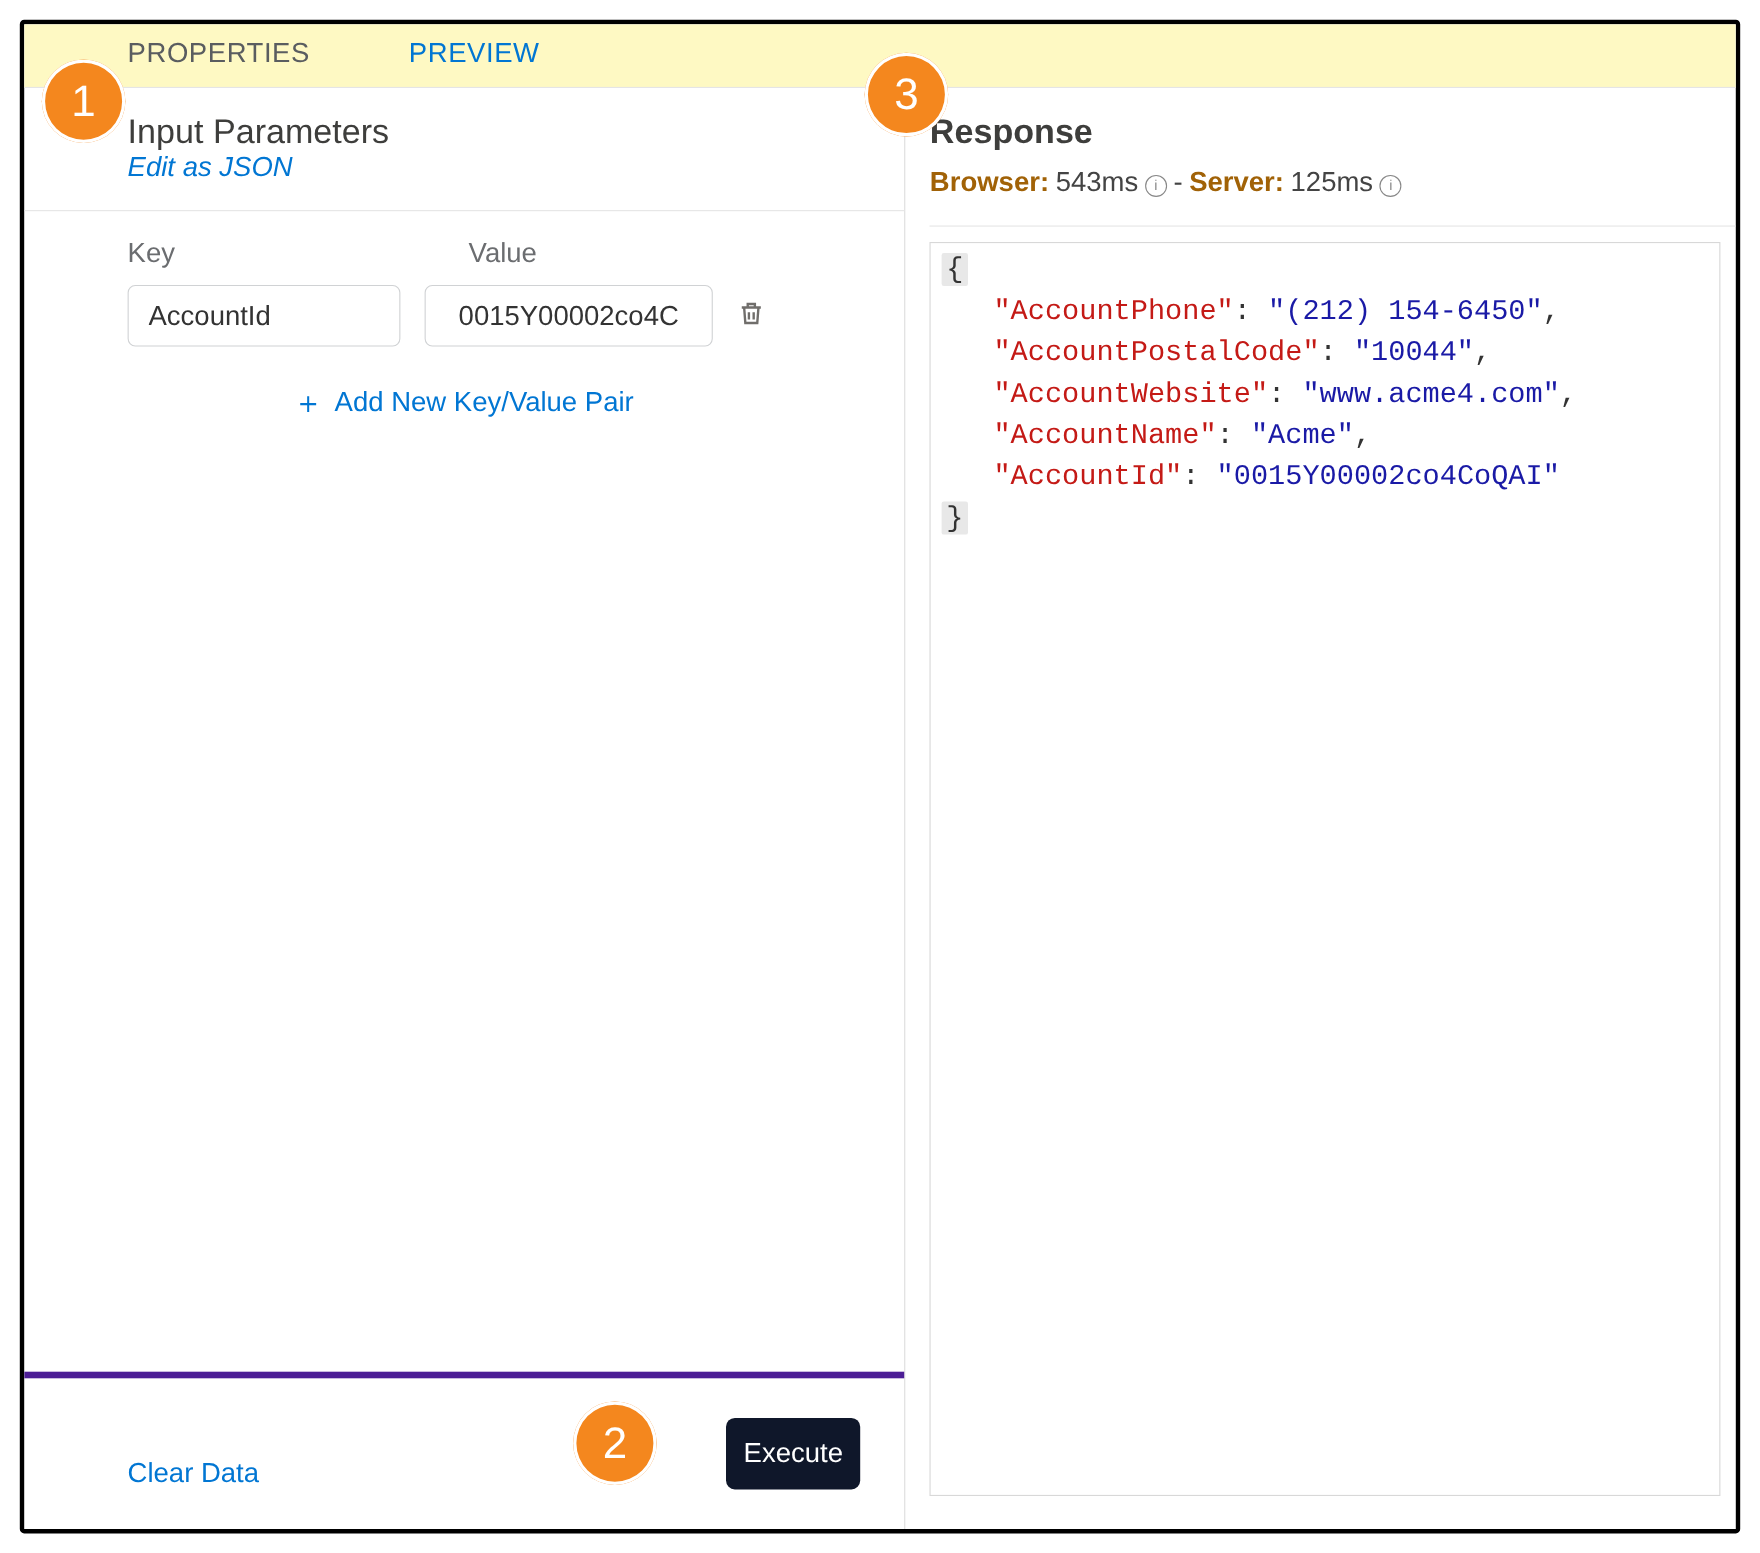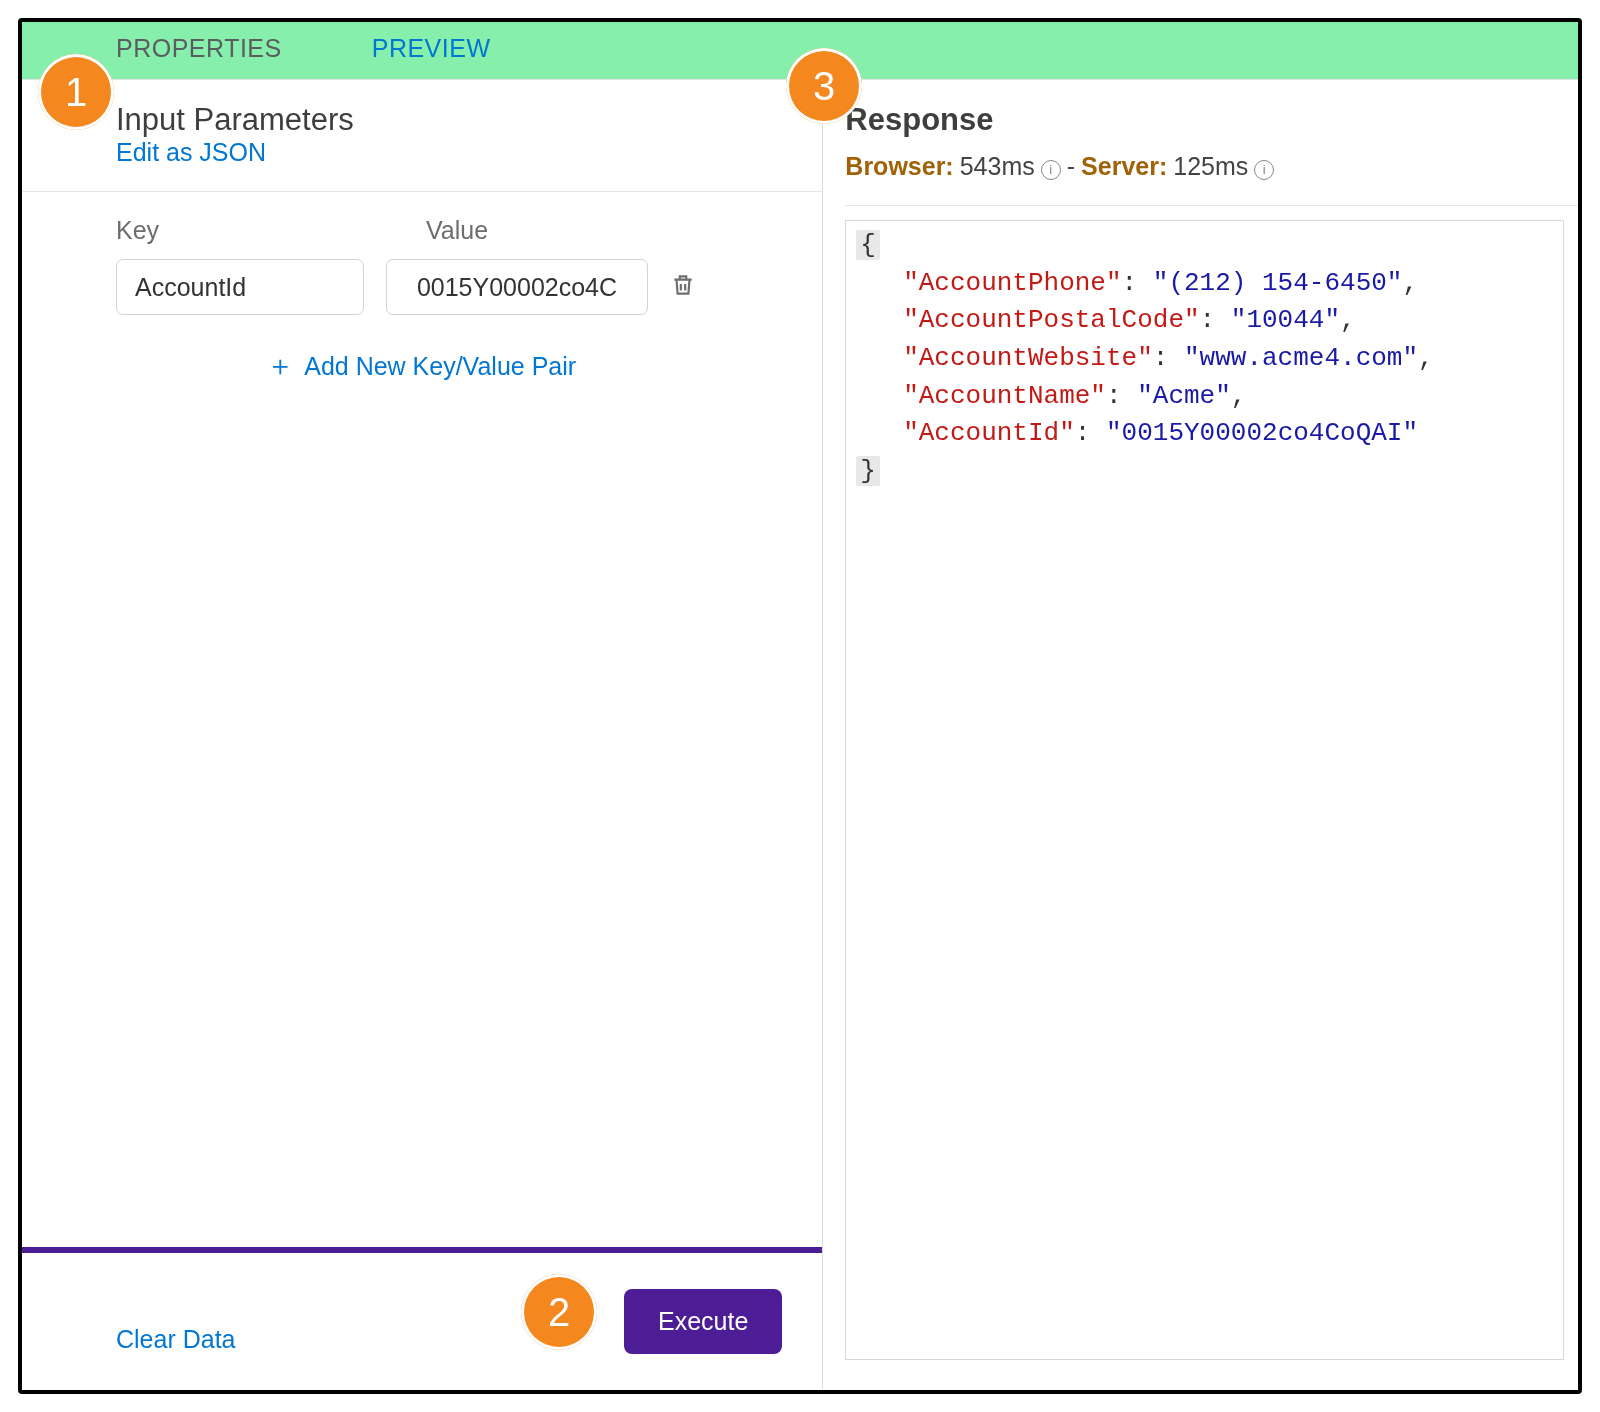--- a/index.html
+++ b/index.html
@@ -15,21 +15,21 @@
     width: 100%;
     height: 100%;
     border-radius: 4px;
     background: #fff;
     position: relative;
     overflow: hidden;
     display: flex;
     flex-direction: column;
   }
   .tabbar {
-    background: #86efac;
+    background: #fef9c3;
     display: flex;
     align-items: center;
     padding: 12px 18px 16px 94px;
     gap: 90px;
     font-size: 25px;
     letter-spacing: 0.5px;
     border-bottom: 1px solid #e5e5e5;
   }
   .tab { color: #5a5d60; cursor: pointer; }
   .tab.active { color: #0176d3; }
@@ -53,21 +53,21 @@
   }
   .panel-header {
     display: flex;
     align-items: baseline;
     padding: 22px 24px 24px 94px;
     border-bottom: 1px solid #e5e5e5;
     flex-direction: column;
   }
   .left .panel-header { justify-content: space-between; padding-right: 36px; }
   .panel-title { font-size: 31px; color: #3e3e3c; font-weight: 400; }
-  .edit-json { color: #0176d3; font-size: 25px; cursor: pointer; }
+  .edit-json { color: #0176d3; font-size: 25px; cursor: pointer; font-style: italic; }
   .right .panel-header { padding-left: 0; padding-right: 14px; gap: 14px; }
   .resp-title { font-size: 31px; color: #3e3e3c; font-weight: 700; margin-right: 18px; }
   .timing { font-size: 25px; color: #444; display: flex; align-items: baseline; gap: 6px; flex-wrap: wrap;}
   .timing b { font-weight: 700; color: #a16207; }
   .info-icon {
     display: inline-flex;
     width: 20px; height: 20px;
     border: 1.5px solid #888;
     border-radius: 50%;
     align-items: center; justify-content: center;
@@ -103,26 +103,26 @@
     margin-left: -60px;
   }
   .add-row .plus { font-size: 28px; font-weight: 400; }
   .footer {
     border-top: 6px solid #4c1d95;
     padding: 36px 40px 36px 94px;
     display: flex; align-items: flex-end; justify-content: space-between;
   }
   .clear-link { color: #0176d3; font-size: 25px; cursor: pointer; }
   .execute-btn {
-    background: #4c1d95;
+    background: #0f172a;
     color: #fff;
     border: none;
     border-radius: 8px;
     font-size: 25px;
-    padding: 18px 34px;
+    padding: 18px 16px;
     cursor: pointer;
   }
   .code-box {
     margin: 14px 14px 30px 0;
     border: 1px solid #d8d8d8;
     flex: 1;
     padding: 6px 10px;
     font-family: "Courier New", monospace;
     font-size: 26px;
     line-height: 1.45;

